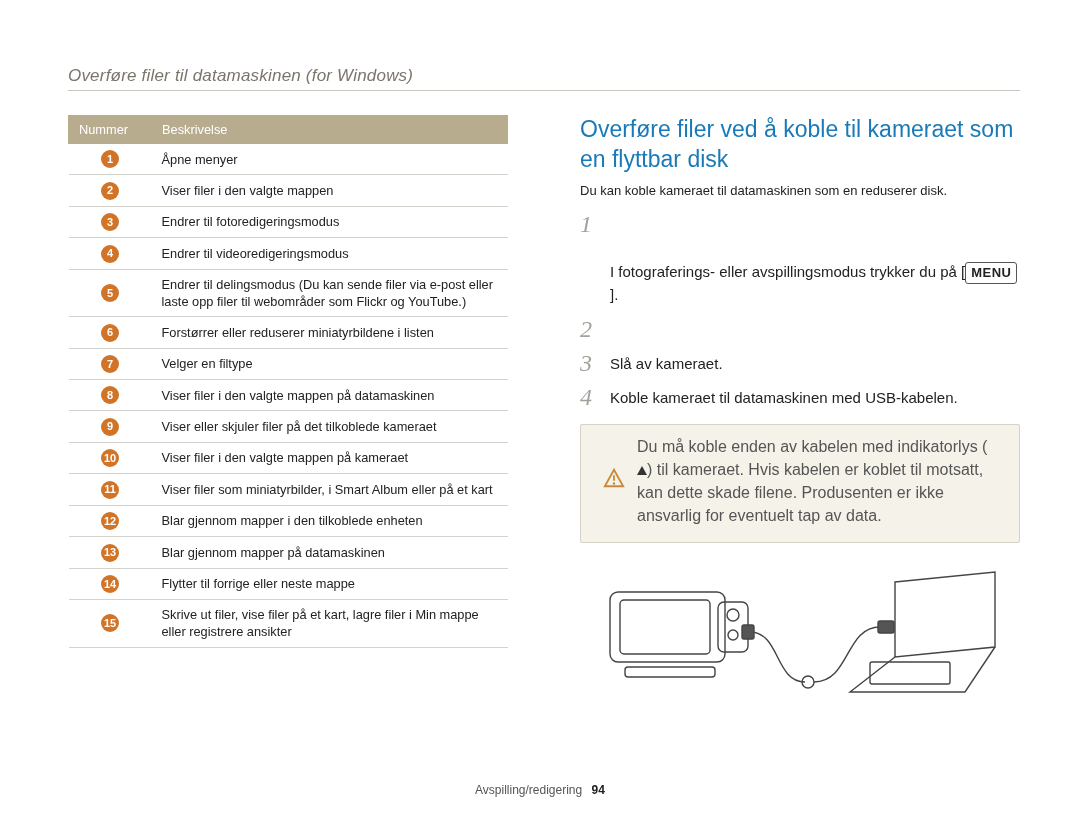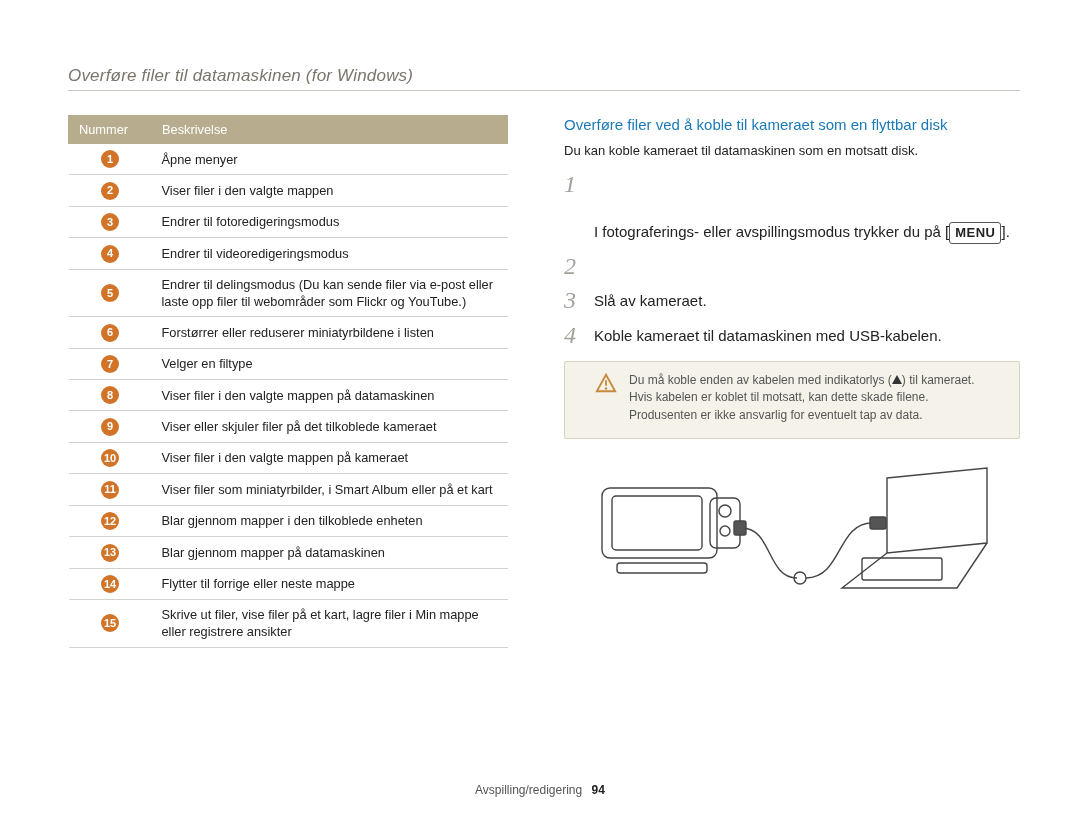--- a/index.html
+++ b/index.html
@@ -35,21 +35,21 @@
     margin-bottom: 4px;
     font-style: italic;
   }
   .section-rule {
     border: none;
     border-top: 1px solid #c9c6bf;
     margin: 0 0 24px 0;
   }
   .cols {
     display: flex;
-    gap: 56px;
+    gap: 72px;
   }
   .col-left { width: 440px; flex-shrink: 0;}
   .col-right { flex: 1; }
 
   
   .tbl { width: 100%; border-collapse: collapse; font-size: 12.8px; }
   .tbl th {
     background: var(--header-bg);
     color: #fff;
     font-weight: 400;
@@ -73,21 +73,21 @@
     color: #fff;
     font-size: 11px;
     font-weight: 700;
     align-items: center;
     justify-content: center;
   }
 
   
   .heading-blue {
     color: var(--blue);
-    font-size: 15px;
+    font-size: 23px;
     font-weight: 400;
     line-height: 1.3;
     margin: 0 0 8px 0;
   }
   .intro {
     font-size: 13px;
     margin: 0 0 14px 0;
   }
   .steps { font-size: 15px; }
   .step {
@@ -124,25 +124,26 @@
     width: 16px; height: 16px;
     vertical-align: -3px;
   }
 
   .warnbox {
     display: flex;
     gap: 12px;
     background: var(--warn-bg);
     border: 1px solid var(--warn-border);
     border-radius: 2px;
-    padding: 10px 30px 14px;
+    padding: 10px 22px 14px;
     margin-top: 14px;
-    font-size: 12px;
+    font-size: 16px;
     line-height: 1.45;
     color: #555;
+    align-items: center;
   }
   .warn-icon { flex-shrink: 0; width: 22px; }
   .tri-up {
     display: inline-block;
     width: 0; height: 0;
     border-left: 5px solid transparent;
     border-right: 5px solid transparent;
     border-bottom: 9px solid #333;
     vertical-align: 0px;
   }
@@ -244,21 +245,21 @@
           <tr>
               <td><span class="numcircle">15</span></td>
               <td>Skrive ut filer, vise filer på et kart, lagre filer i Min mappe eller registrere ansikter</td>
             </tr>
         </tbody>
       </table>
     </div>
 
     <div class="col-right">
       <h2 class="heading-blue">Overføre filer ved å koble til kameraet som en flyttbar disk</h2>
-      <p class="intro">Du kan koble kameraet til datamaskinen som en motsatt disk.</p>
+      <p class="intro">Du kan koble kameraet til datamaskinen som en reduserer disk.</p>
 
       <div class="steps">
         <div class="step">
           <span class="num">1</span>
           <span class="txt">
             <span>I fotograferings- eller avspillingsmodus trykker du på</span>
             [<span class="menu-tag">MENU</span>]<span>.</span>
           </span>
         </div>
         <div class="step">

